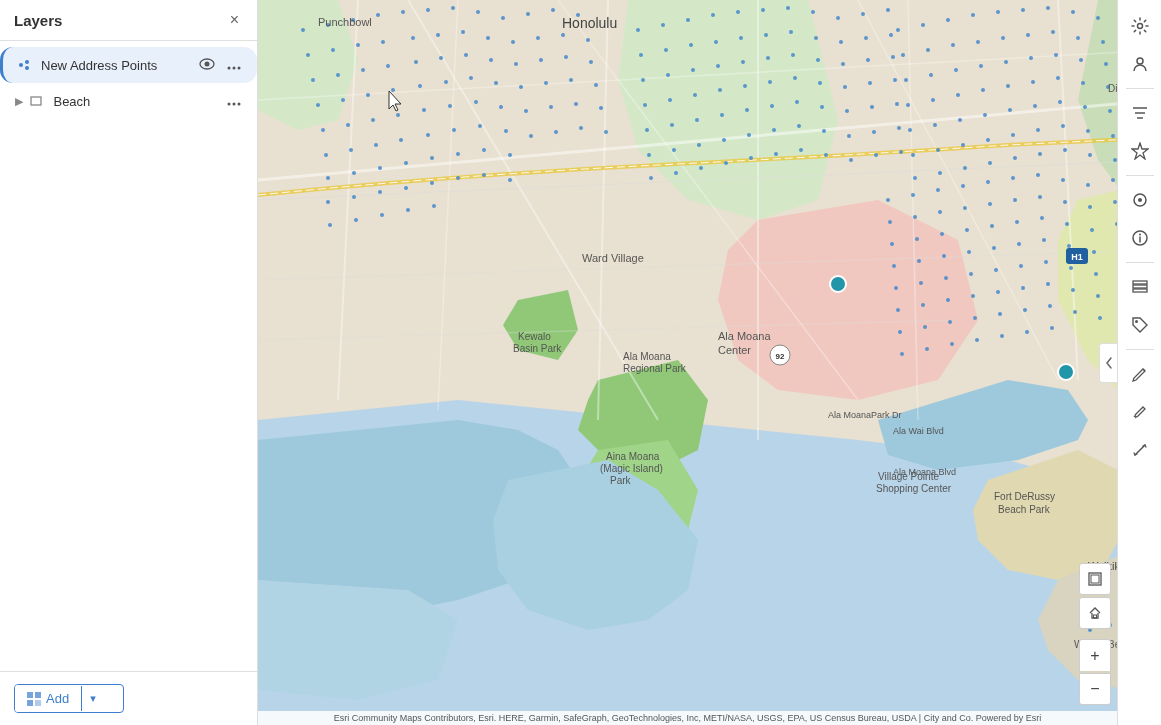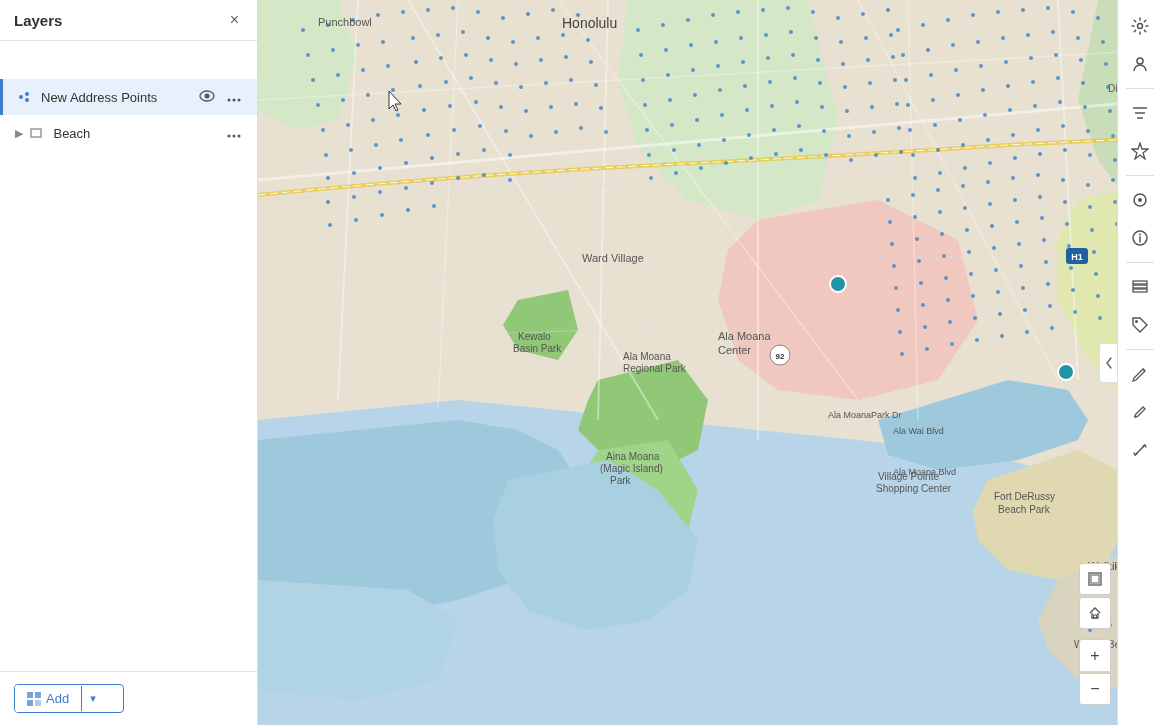--- a/index.html
+++ b/index.html
@@ -8,21 +8,20 @@
     
     .sidebar {
       width: 258px;
       min-width: 258px;
       height: 100%;
       background: #fff;
       border-right: 1px solid #ddd;
       display: flex;
       flex-direction: column;
       z-index: 10;
-      gap: 32px;
     }
 
     .sidebar-header {
       display: flex;
       align-items: center;
       justify-content: space-between;
       padding: 10px 14px;
       border-bottom: 1px solid #e0e0e0;
       background: #fff;
     }
@@ -54,20 +53,21 @@
       align-items: center;
       padding: 8px 12px;
       cursor: pointer;
       border-left: 3px solid transparent;
       position: relative;
     }
 
     .layer-item.active {
       background: #e8f0fb;
       border-left: 3px solid #3d7fcc;
+      border-radius: 13px;
     }
 
     .layer-icon {
       width: 18px;
       height: 18px;
       margin-right: 8px;
       flex-shrink: 0;
       display: flex;
       align-items: center;
       justify-content: center;
@@ -887,20 +887,23 @@
     </div>
     <button class="map-control-btn" title="Zoom in" style="border-radius:3px 3px 0 0; border-bottom: none;">
       <span>+</span>
     </button>
     <button class="map-control-btn" title="Zoom out" style="border-radius:0 0 3px 3px;">
       <span>−</span>
     </button>
   </div>
 
   
+  <div class="attribution">
+    <span>Esri Community Maps Contributors, Esri. HERE, Garmin, SafeGraph, GeoTechnologies, Inc, METI/NASA, USGS, EPA, US Census Bureau, USDA | City and Co.    Powered by Esri</span>
+  </div>
 
   
   <div class="cursor-overlay">
     <svg width="20" height="24" viewBox="0 0 20 24" fill="none">
       <path d="M4 0L4 18L8 14L11 20L13 19L10 13L16 13Z" fill="white" stroke="#333" stroke-width="1"></path>
     </svg>
   </div>
 
   
   <button style="position:absolute; right:44px; top:50%; transform:translateY(-50%); width:18px; height:40px; background:#fff; border:1px solid #ddd; border-right:none; cursor:pointer; display:flex; align-items:center; justify-content:center; border-radius:3px 0 0 3px; z-index:20;">

